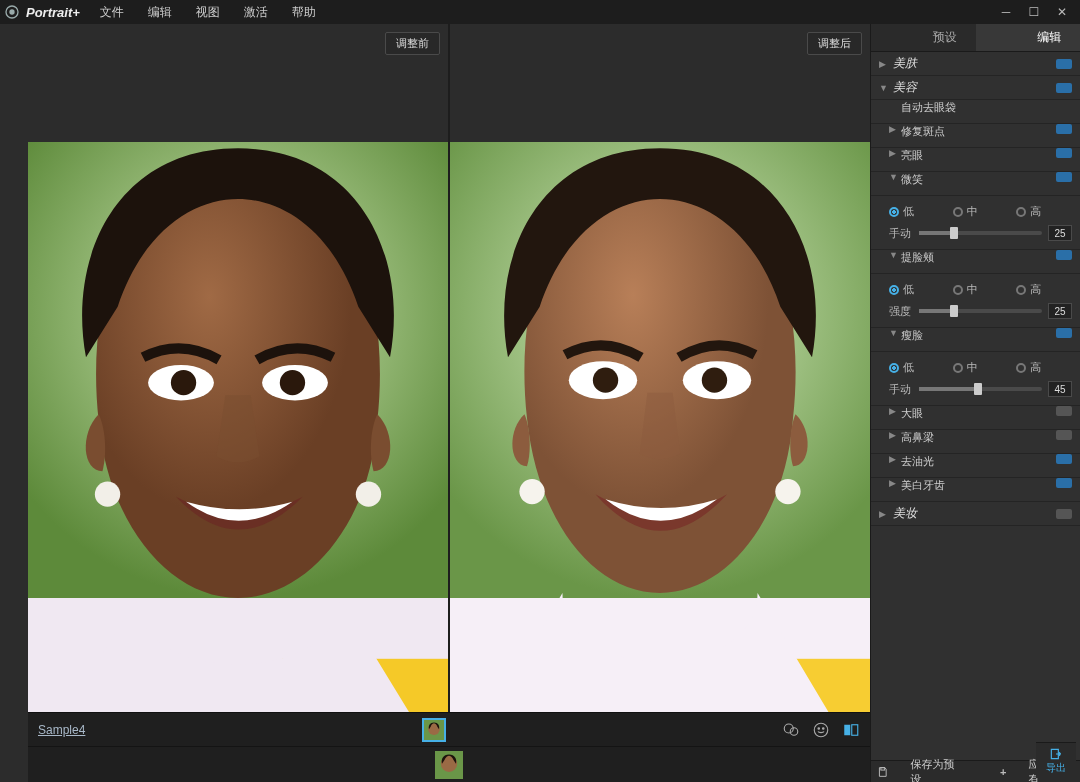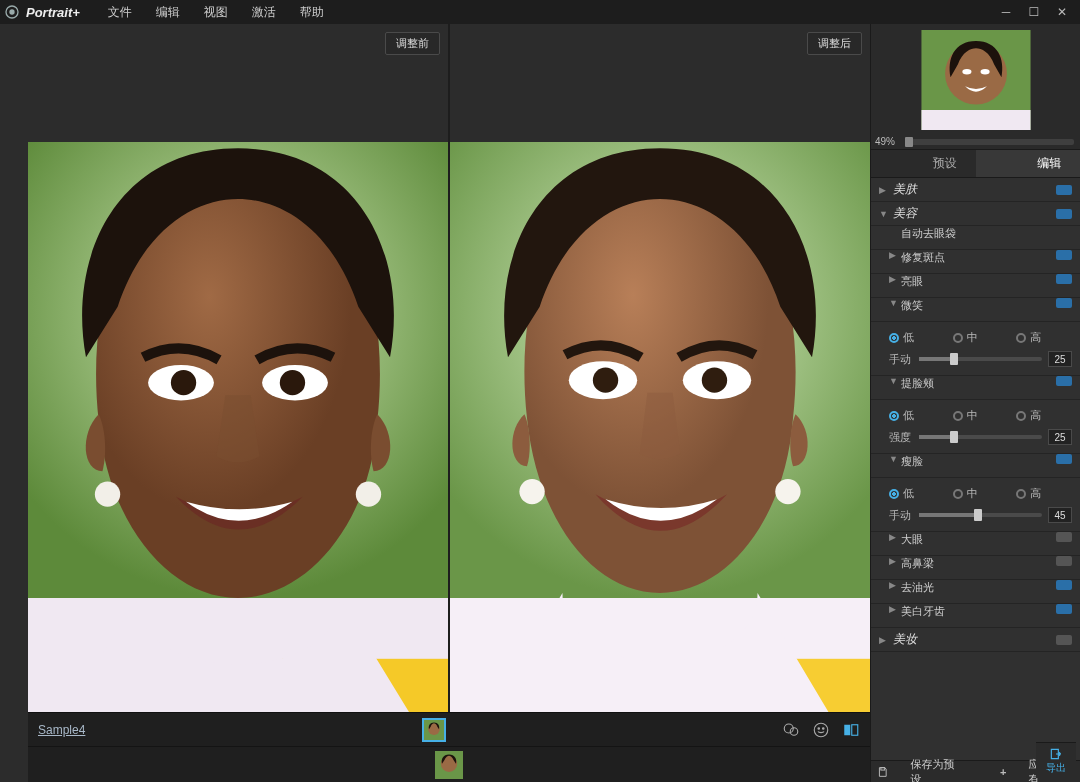--- a/index.html
+++ b/index.html
@@ -1,20 +1,20 @@
 <!DOCTYPE html>
 <html><head>
 <meta charset="utf-8">
 <style>
   * { margin:0; padding:0; box-sizing:border-box; }
   body { font-family:"Microsoft YaHei", Arial, sans-serif; font-size:12px; background:#1b1b1b; color:#d8d8d8; overflow:hidden; }
   .app { width:1080px; height:782px; background:#2c2c2c; display:flex; flex-direction:column; }
   .titlebar { height:24px; background:#1d1d1d; display:flex; align-items:center; padding:0 4px; }
   .titlebar .logo { width:16px; height:16px; margin-right:6px; }
-  .titlebar .title { font-weight:bold; font-style:italic; color:#eee; margin-right:16px; font-size:13px; }
+  .titlebar .title { font-weight:bold; font-style:italic; color:#eee; margin-right:8px; font-size:13px; }
   .menubar { display:flex; gap:0; }
   .menubar .item { padding:4px 12px; color:#ccc; cursor:pointer; }
   .win-controls { margin-left:auto; display:flex; }
   .win-controls .wc { width:28px; height:20px; display:flex; align-items:center; justify-content:center; color:#bbb; cursor:pointer; }
   .content { flex:1; display:flex; min-height:0; }
   .viewer { flex:1; background:#2c2c2c; display:flex; flex-direction:column; min-width:0;padding-left:28px; }
   .compare { flex:1; display:flex; position:relative; }
   .pane { flex:1; background:#2c2c2c; position:relative; overflow:hidden; }
   .pane + .pane { border-left:2px solid #1d1d1d; }
   .pane-label { position:absolute; top:8px; right:8px; background:rgba(40,40,40,0.95); color:#ddd; font-size:11px; padding:3px 10px; border-radius:2px; z-index:10; border:1px solid #4a4a4a; }
@@ -211,37 +211,20 @@
                 <rect width="24" height="24" fill="#6a9648"></rect>
                 <circle cx="12" cy="11" r="7" fill="#9a6a45"></circle>
                 <path d="M12 3c-5 0-7 4-6 8l2-3c1-3 3-4 4-4s3 1 4 4l2 3c1-4-1-8-6-8z" fill="#1c120c"></path>
               </svg>
           </div>
         </div>
       </div>
     </div>
 
     <div class="sidepanel">
-      <div class="preview">
-        <div class="preview-inner">
-          <svg viewBox="0 0 120 110" width="120" height="100">
-            <rect width="120" height="110" fill="#6a9648"></rect>
-            <rect y="88" width="120" height="22" fill="#f0e8f2"></rect>
-            <circle cx="60" cy="48" r="34" fill="#9a6a45"></circle>
-            <path d="M60 12c-24 0-32 20-28 40l8-14c5-14 14-18 20-18s15 4 20 18l8 14c4-20-4-40-28-40z" fill="#1c120c"></path>
-            <ellipse cx="50" cy="46" rx="5" ry="3" fill="#fff"></ellipse>
-              <ellipse cx="70" cy="46" rx="5" ry="3" fill="#fff"></ellipse>
-            <path d="M48 62q12 12 24 0q-12 6-24 0z" fill="#fff"></path>
-          </svg>
-        </div>
-        <div class="preview-zoom">49%</div>
-        <div class="preview-slider">
-            <div class="handle"></div>
-          </div>
-      </div>
 
       <div class="panel-tabs">
         <div class="panel-tab">预设</div>
         <div class="panel-tab active">编辑</div>
       </div>
 
       <div class="panel-body">
 
         <div class="group-header">
           <span class="arrow">▶</span>

